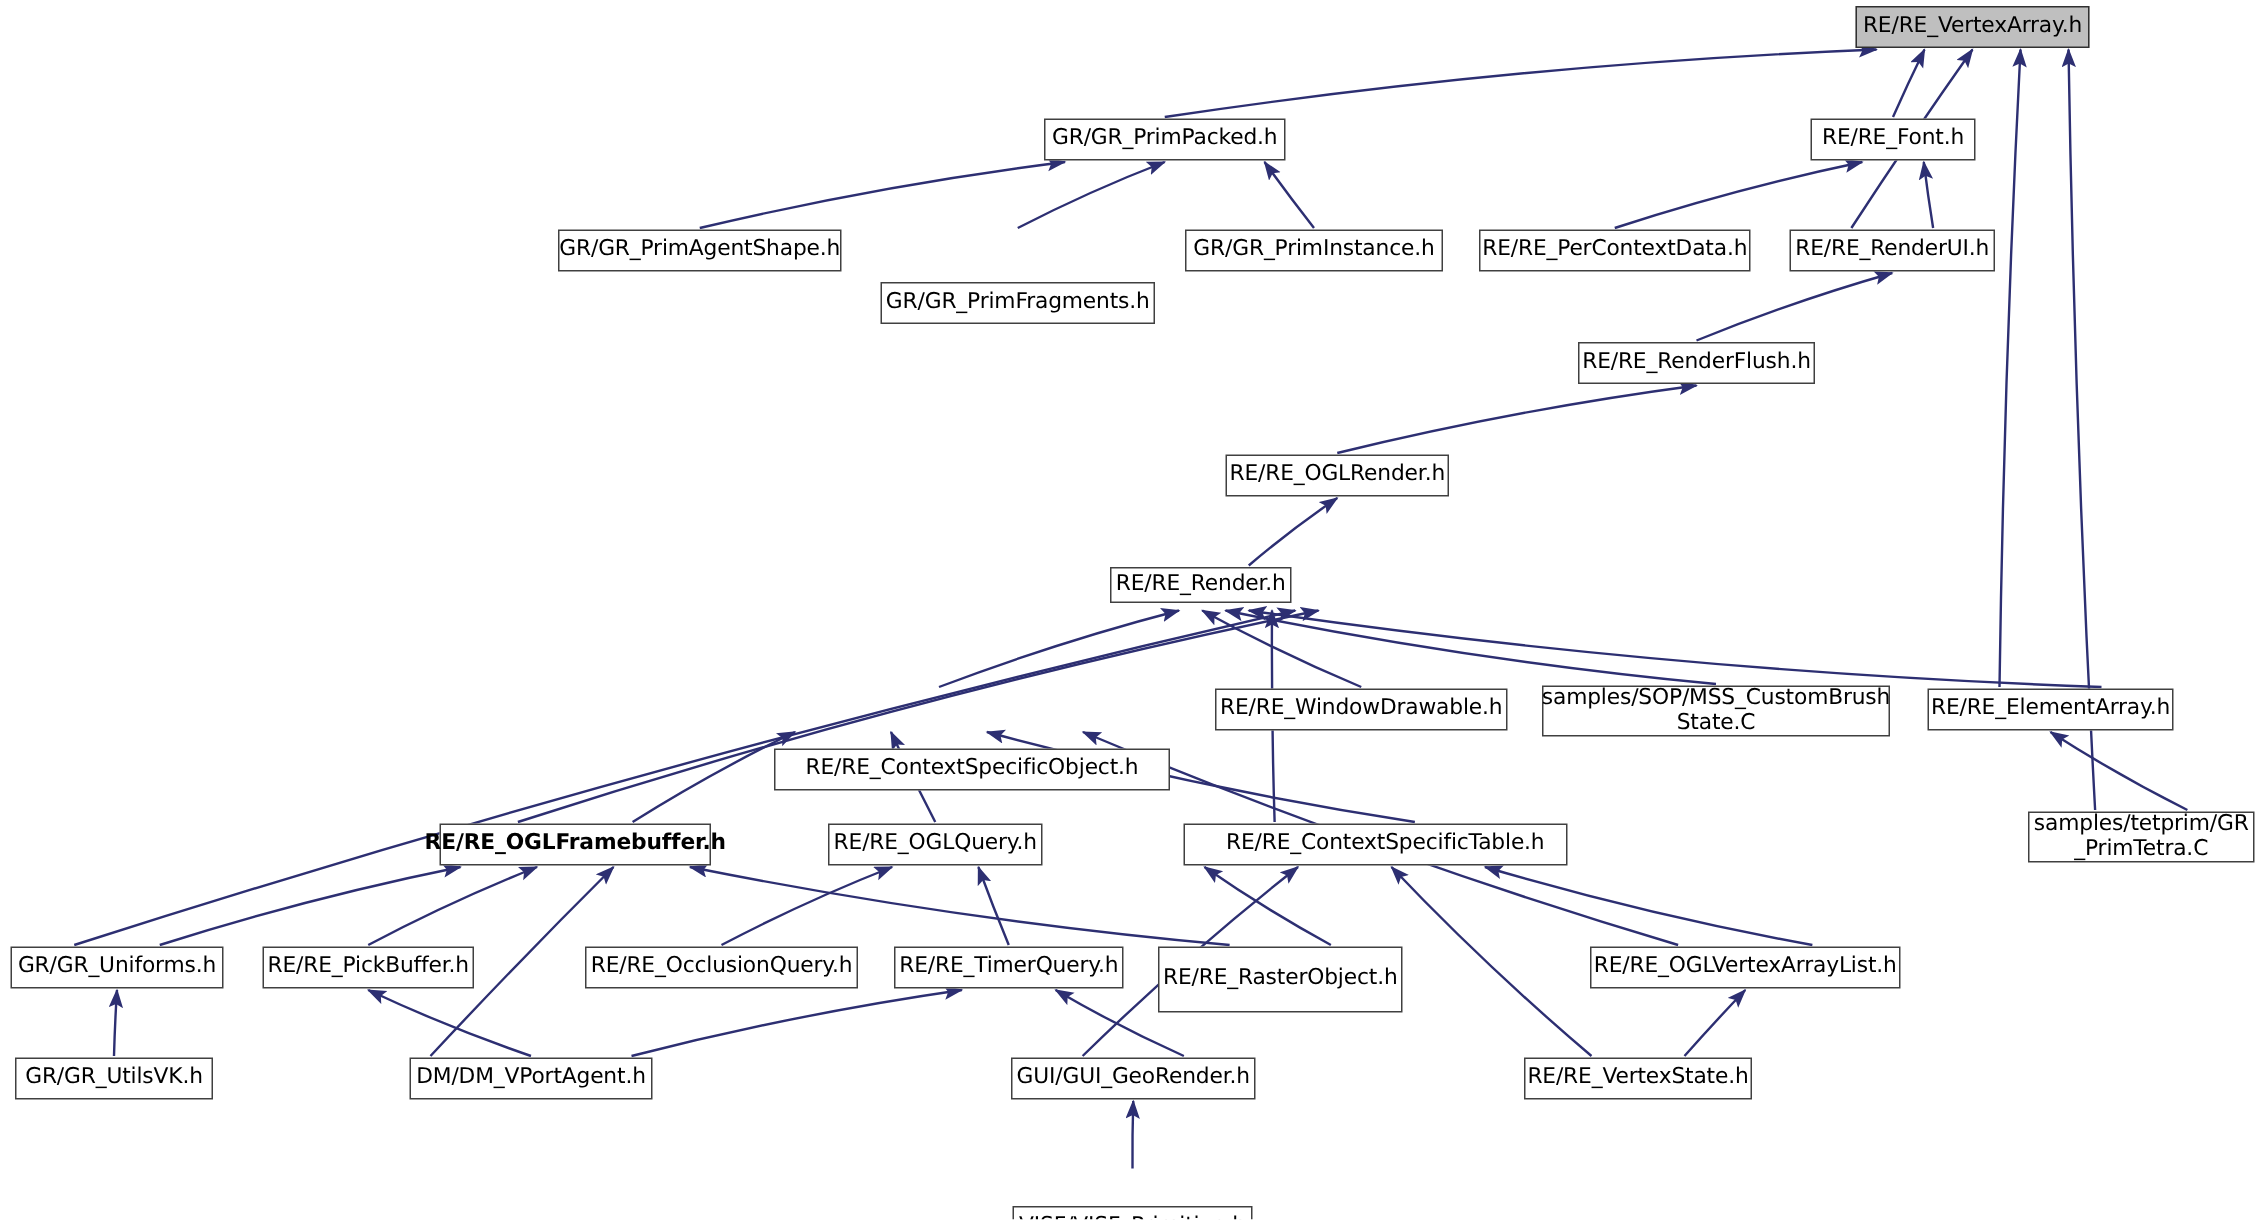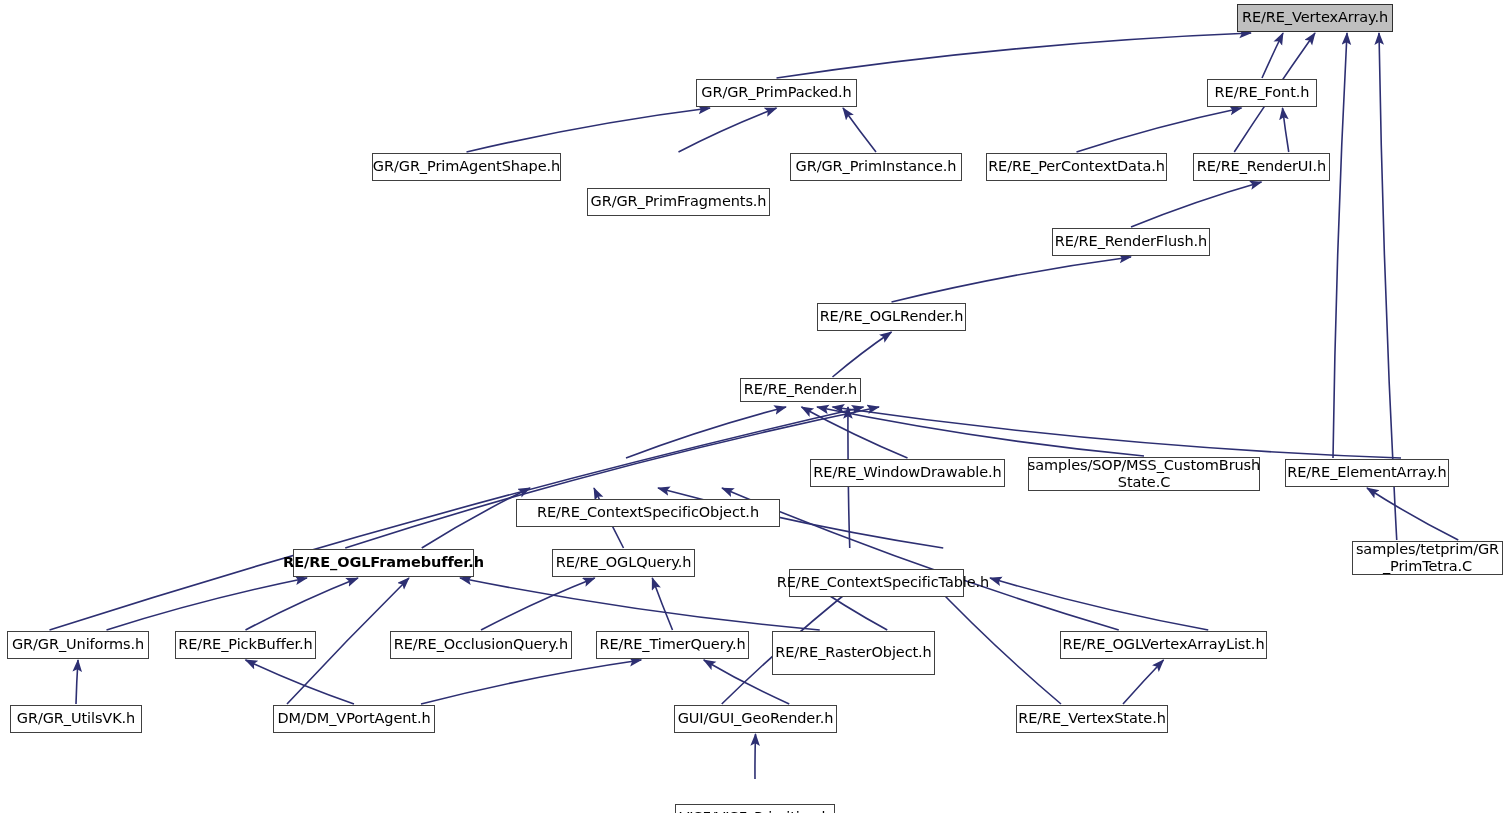--- a/index.html
+++ b/index.html
@@ -111,21 +111,21 @@
       <div class="node" style="left: 740px; top: 378px; width: 121px; height: 24px;">RE/RE_Render.h</div>
       <div class="node" style="left: 516px; top: 459px; width: 264px; height: 28px; margin-top: 40px;">RE/RE_ContextSpecificObject.h</div>
       <div class="node" style="left: 810px; top: 459px; width: 195px; height: 28px;">RE/RE_WindowDrawable.h</div>
       <div class="node" style="left: 1028px; top: 457px; width: 232px; height: 34px;">samples/SOP/MSS_CustomBrush
 State.C</div>
       <div class="node" style="left: 1285px; top: 459px; width: 164px; height: 28px;">RE/RE_ElementArray.h</div>
       <div class="node" style="left: 1352px; top: 541px; width: 151px; height: 34px;">samples/tetprim/GR
 _PrimTetra.C</div>
       <div class="node" style="left: 293px; top: 549px; width: 181px; height: 28px; font-weight: bold;">RE/RE_OGLFramebuffer.h</div>
       <div class="node" style="left: 552px; top: 549px; width: 143px; height: 28px;">RE/RE_OGLQuery.h</div>
-      <div class="node" style="left: 789px; top: 569px; width: 175px; height: 28px; padding-left: 13px;">RE/RE_ContextSpecificTable.h</div>
+      <div class="node" style="left: 789px; top: 549px; width: 256px; height: 28px; padding-left: 13px;">RE/RE_ContextSpecificTable.h</div>
       <div class="node" style="left: 7px; top: 631px; width: 142px; height: 28px;">GR/GR_Uniforms.h</div>
       <div class="node" style="left: 175px; top: 631px; width: 141px; height: 28px;">RE/RE_PickBuffer.h</div>
       <div class="node" style="left: 390px; top: 631px; width: 182px; height: 28px;">RE/RE_OcclusionQuery.h</div>
       <div class="node" style="left: 596px; top: 631px; width: 153px; height: 28px;">RE/RE_TimerQuery.h</div>
       <div class="node" style="left: 772px; top: 631px; width: 163px; height: 44px;">RE/RE_RasterObject.h</div>
       <div class="node" style="left: 1060px; top: 631px; width: 207px; height: 28px;">RE/RE_OGLVertexArrayList.h</div>
       <div class="node" style="left: 10px; top: 705px; width: 132px; height: 28px;">GR/GR_UtilsVK.h</div>
       <div class="node" style="left: 273px; top: 705px; width: 162px; height: 28px;">DM/DM_VPortAgent.h</div>
       <div class="node" style="left: 674px; top: 705px; width: 163px; height: 28px;">GUI/GUI_GeoRender.h</div>
       <div class="node" style="left: 1016px; top: 705px; width: 152px; height: 28px;">RE/RE_VertexState.h</div>

